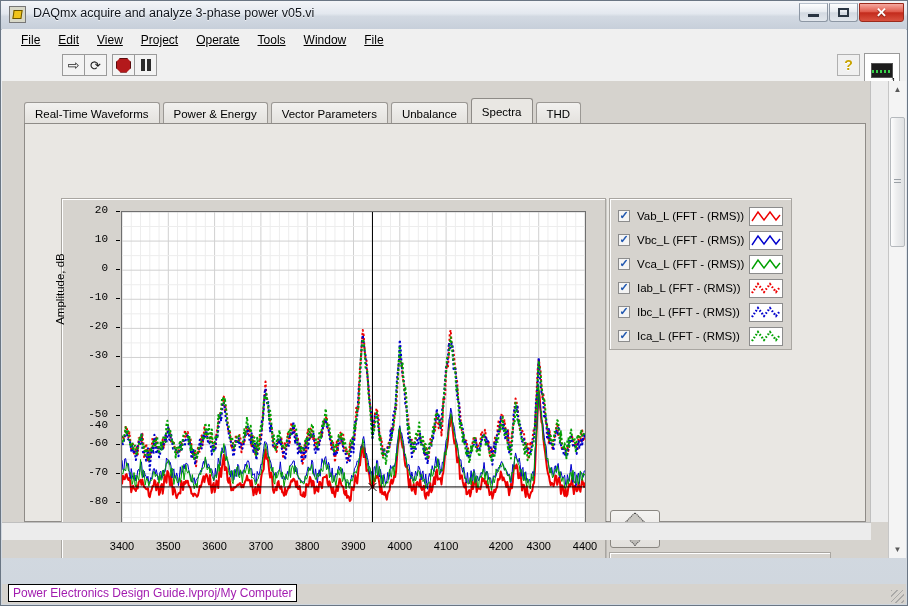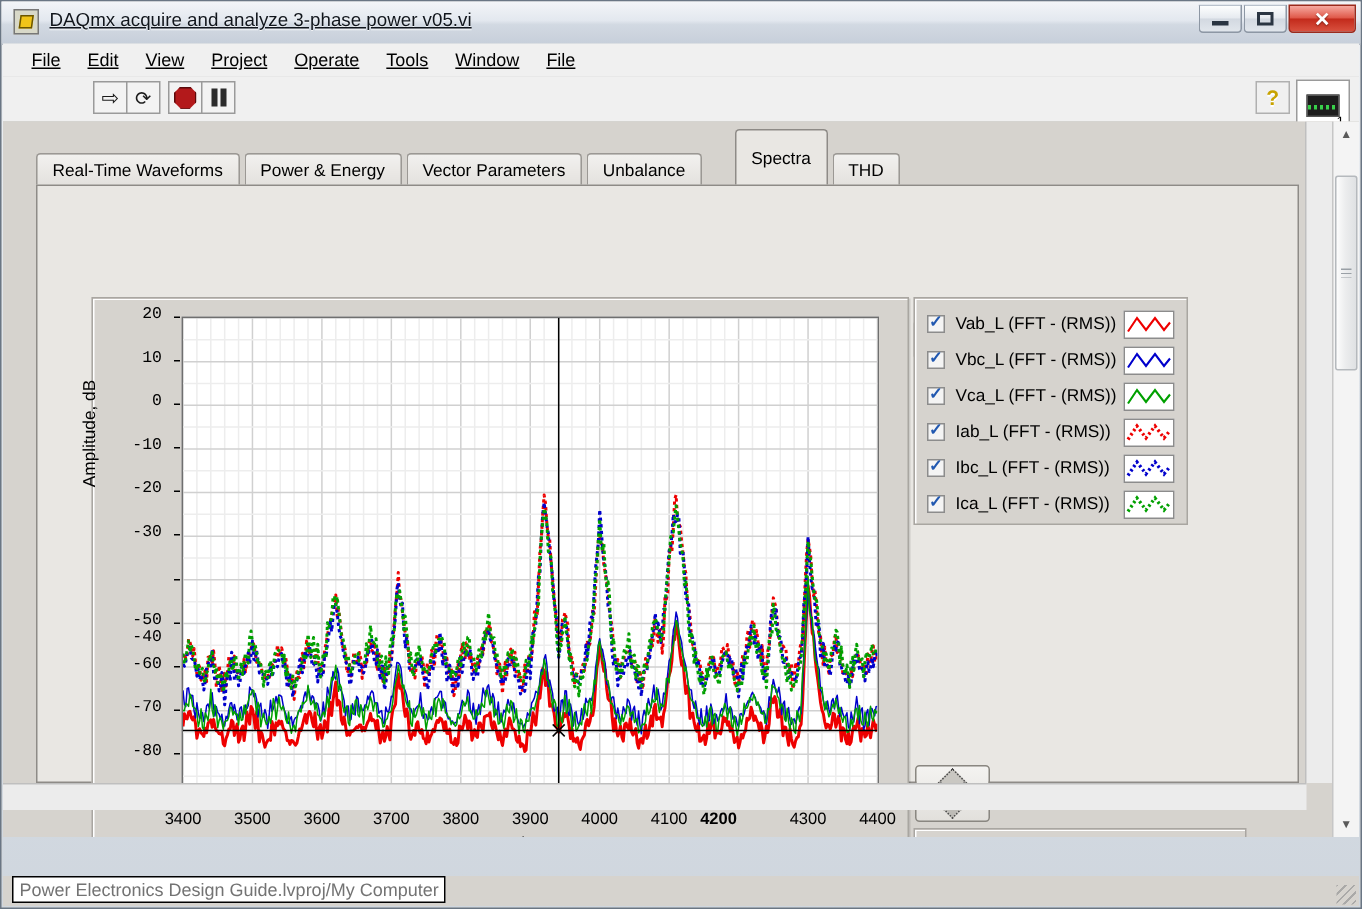--- a/index.html
+++ b/index.html
@@ -29,21 +29,20 @@
   }
   .title-ico i{
     display:block;width:9px;height:9px;background:#f0c419;
     border:1px solid #6a5500;box-sizing:border-box;
     transform:skewX(-8deg);
   }
   .title-txt{
     position:absolute;left:32px;top:5px;
     font-size:12.5px;color:#10151c;white-space:nowrap;
     text-shadow:0 1px 0 rgba(255,255,255,.75);
-    text-decoration:underline;
   }
   .wbtns{position:absolute;right:3px;top:2px;display:flex;}
   .wbtn{
     width:29px;height:19px;margin-left:1px;
     border:1px solid #8d97a4;border-top-color:#b9c2cd;
     background:linear-gradient(180deg,#fdfefe 0%,#e7ebf0 45%,#d3d9e1 52%,#e1e6ec 100%);
     border-radius:0 0 3px 3px;
     display:flex;align-items:center;justify-content:center;
     box-sizing:border-box;
   }
@@ -116,25 +115,24 @@
   
   .tabstrip{position:absolute;left:22px;top:17px;height:26px;display:flex;align-items:flex-end;}
   .tab{
     height:22px;padding:0 10px;display:flex;align-items:center;
     font-size:11.5px;color:#000;
     background:linear-gradient(180deg,#f2f1ef 0%,#e3e1dd 100%);
     border:1px solid #9b9894;border-bottom:none;
     border-radius:3px 3px 0 0;margin-right:3px;box-sizing:border-box;white-space:nowrap;
   }
   .tab.active{
-    height:38px;
+    height:26px;
     background:#e9e7e3;
     border-color:#8e8b87;
     font-weight:normal;
-    margin-left:19px;
   }
   .tabpage{
     position:absolute;left:22px;top:42px;right:22px;bottom:18px;
     background:#e9e7e3;border:1px solid #8e8b87;box-sizing:border-box;
   }
   
   .stopbtn{
     position:absolute;left:584px;top:90px;width:79px;height:25px;
     background:linear-gradient(180deg,#f6f6f5 0%,#e4e2de 100%);
     border:1px solid #8a8781;border-radius:2px;box-sizing:border-box;
@@ -246,21 +244,21 @@
   }
   
   .statusbar{
     position:absolute;left:1px;right:1px;bottom:1px;height:20px;
     background:#d6d3ce;
   }
   .status-txt{
     position:absolute;left:6px;top:0px;height:18px;
     border:1px solid #000;background:#fff;
     display:flex;align-items:center;padding:0 4px;
-    font-size:12px;color:#737373;box-sizing:border-box;white-space:nowrap;
+    font-size:12px;color:#a21caf;box-sizing:border-box;white-space:nowrap;
   }
   .resize-grip{
     position:absolute;right:2px;bottom:1px;width:13px;height:13px;
     background:
       repeating-linear-gradient(135deg,#9b9b9b 0 1px,transparent 1px 4px);
     opacity:.75;
   }
 </style>
 </head>
 <body>
@@ -485,21 +483,21 @@
               <div class="xtick" style="left: 139.9px;">3700</div>
               <div class="xtickmark" style="left: 139.9px;"></div>
               <div class="xtick" style="left: 186.2px;">3800</div>
               <div class="xtickmark" style="left: 186.2px;"></div>
               <div class="xtick" style="left: 232.5px;">3900</div>
               <div class="xtickmark" style="left: 232.5px;"></div>
               <div class="xtick" style="left: 278.8px;">4000</div>
               <div class="xtickmark" style="left: 278.8px;"></div>
               <div class="xtick" style="left: 325.1px;">4100</div>
               <div class="xtickmark" style="left: 325.1px;"></div>
-              <div class="xtick" style="left: 358px; font-weight: bold;">4200</div>
+              <div class="xtick" style="left: 380px;">4200</div>
               <div class="xtickmark" style="left: 371.4px;"></div>
               <div class="xtick" style="left: 417.7px;">4300</div>
               <div class="xtickmark" style="left: 417.7px;"></div>
               <div class="xtick" style="left: 464px;">4400</div>
               <div class="xtickmark" style="left: 464px;"></div>
             </div>
           <div class="xlabel">Time</div>
         </div>
 
         <div class="legend" id="legend">

